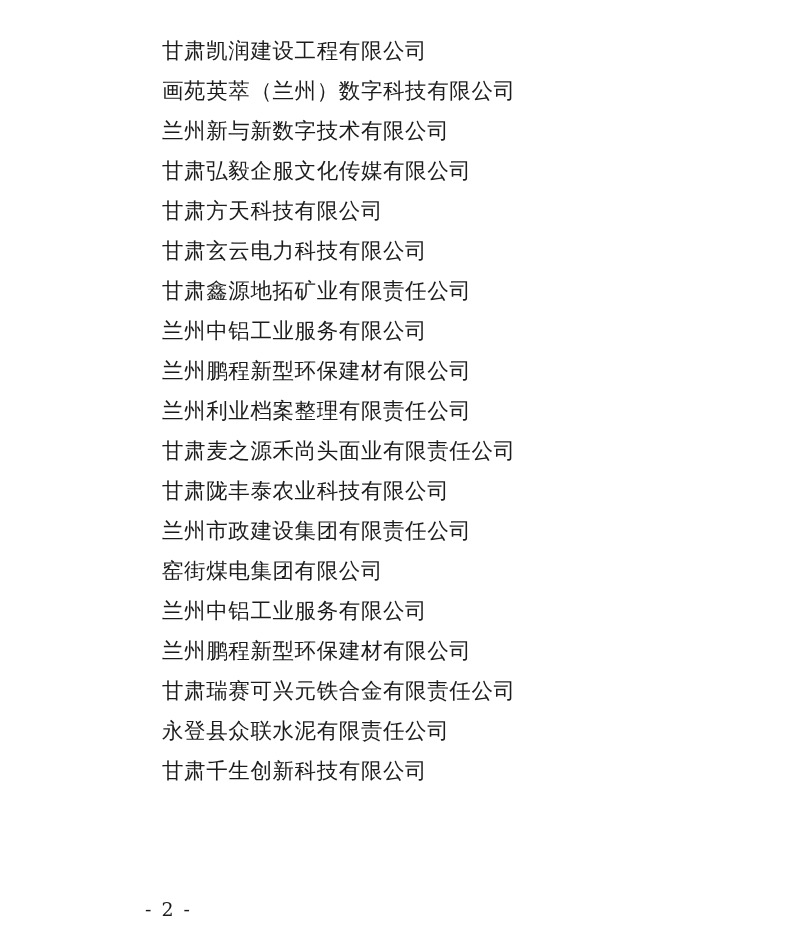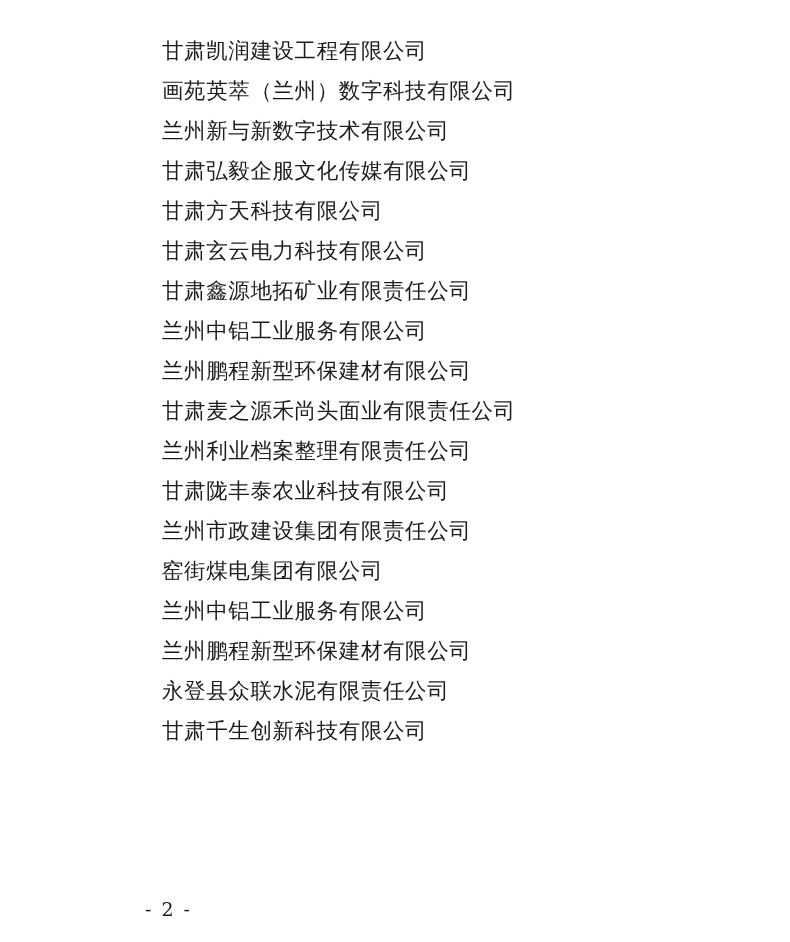--- a/index.html
+++ b/index.html
@@ -50,24 +50,25 @@
   <ul class="company-list">
     <li>甘肃凯润建设工程有限公司</li>
     <li>画苑英萃（兰州）数字科技有限公司</li>
     <li>兰州新与新数字技术有限公司</li>
     <li>甘肃弘毅企服文化传媒有限公司</li>
     <li>甘肃方天科技有限公司</li>
     <li>甘肃玄云电力科技有限公司</li>
     <li>甘肃鑫源地拓矿业有限责任公司</li>
     <li>兰州中铝工业服务有限公司</li>
     <li>兰州鹏程新型环保建材有限公司</li>
+    <li>兰州利业档案整理有限责任公司</li>
     <li>甘肃麦之源禾尚头面业有限责任公司</li>
-    <li>兰州利业档案整理有限责任公司</li>
     <li>甘肃陇丰泰农业科技有限公司</li>
     <li>兰州市政建设集团有限责任公司</li>
     <li>窑街煤电集团有限公司</li>
     <li>兰州中铝工业服务有限公司</li>
     <li>兰州鹏程新型环保建材有限公司</li>
+    <li>甘肃瑞赛可兴元铁合金有限责任公司</li>
     <li>永登县众联水泥有限责任公司</li>
     <li>甘肃千生创新科技有限公司</li>
   </ul>
   <div class="page-footer">- 2 -</div>
 </div>
 
 </body></html>

